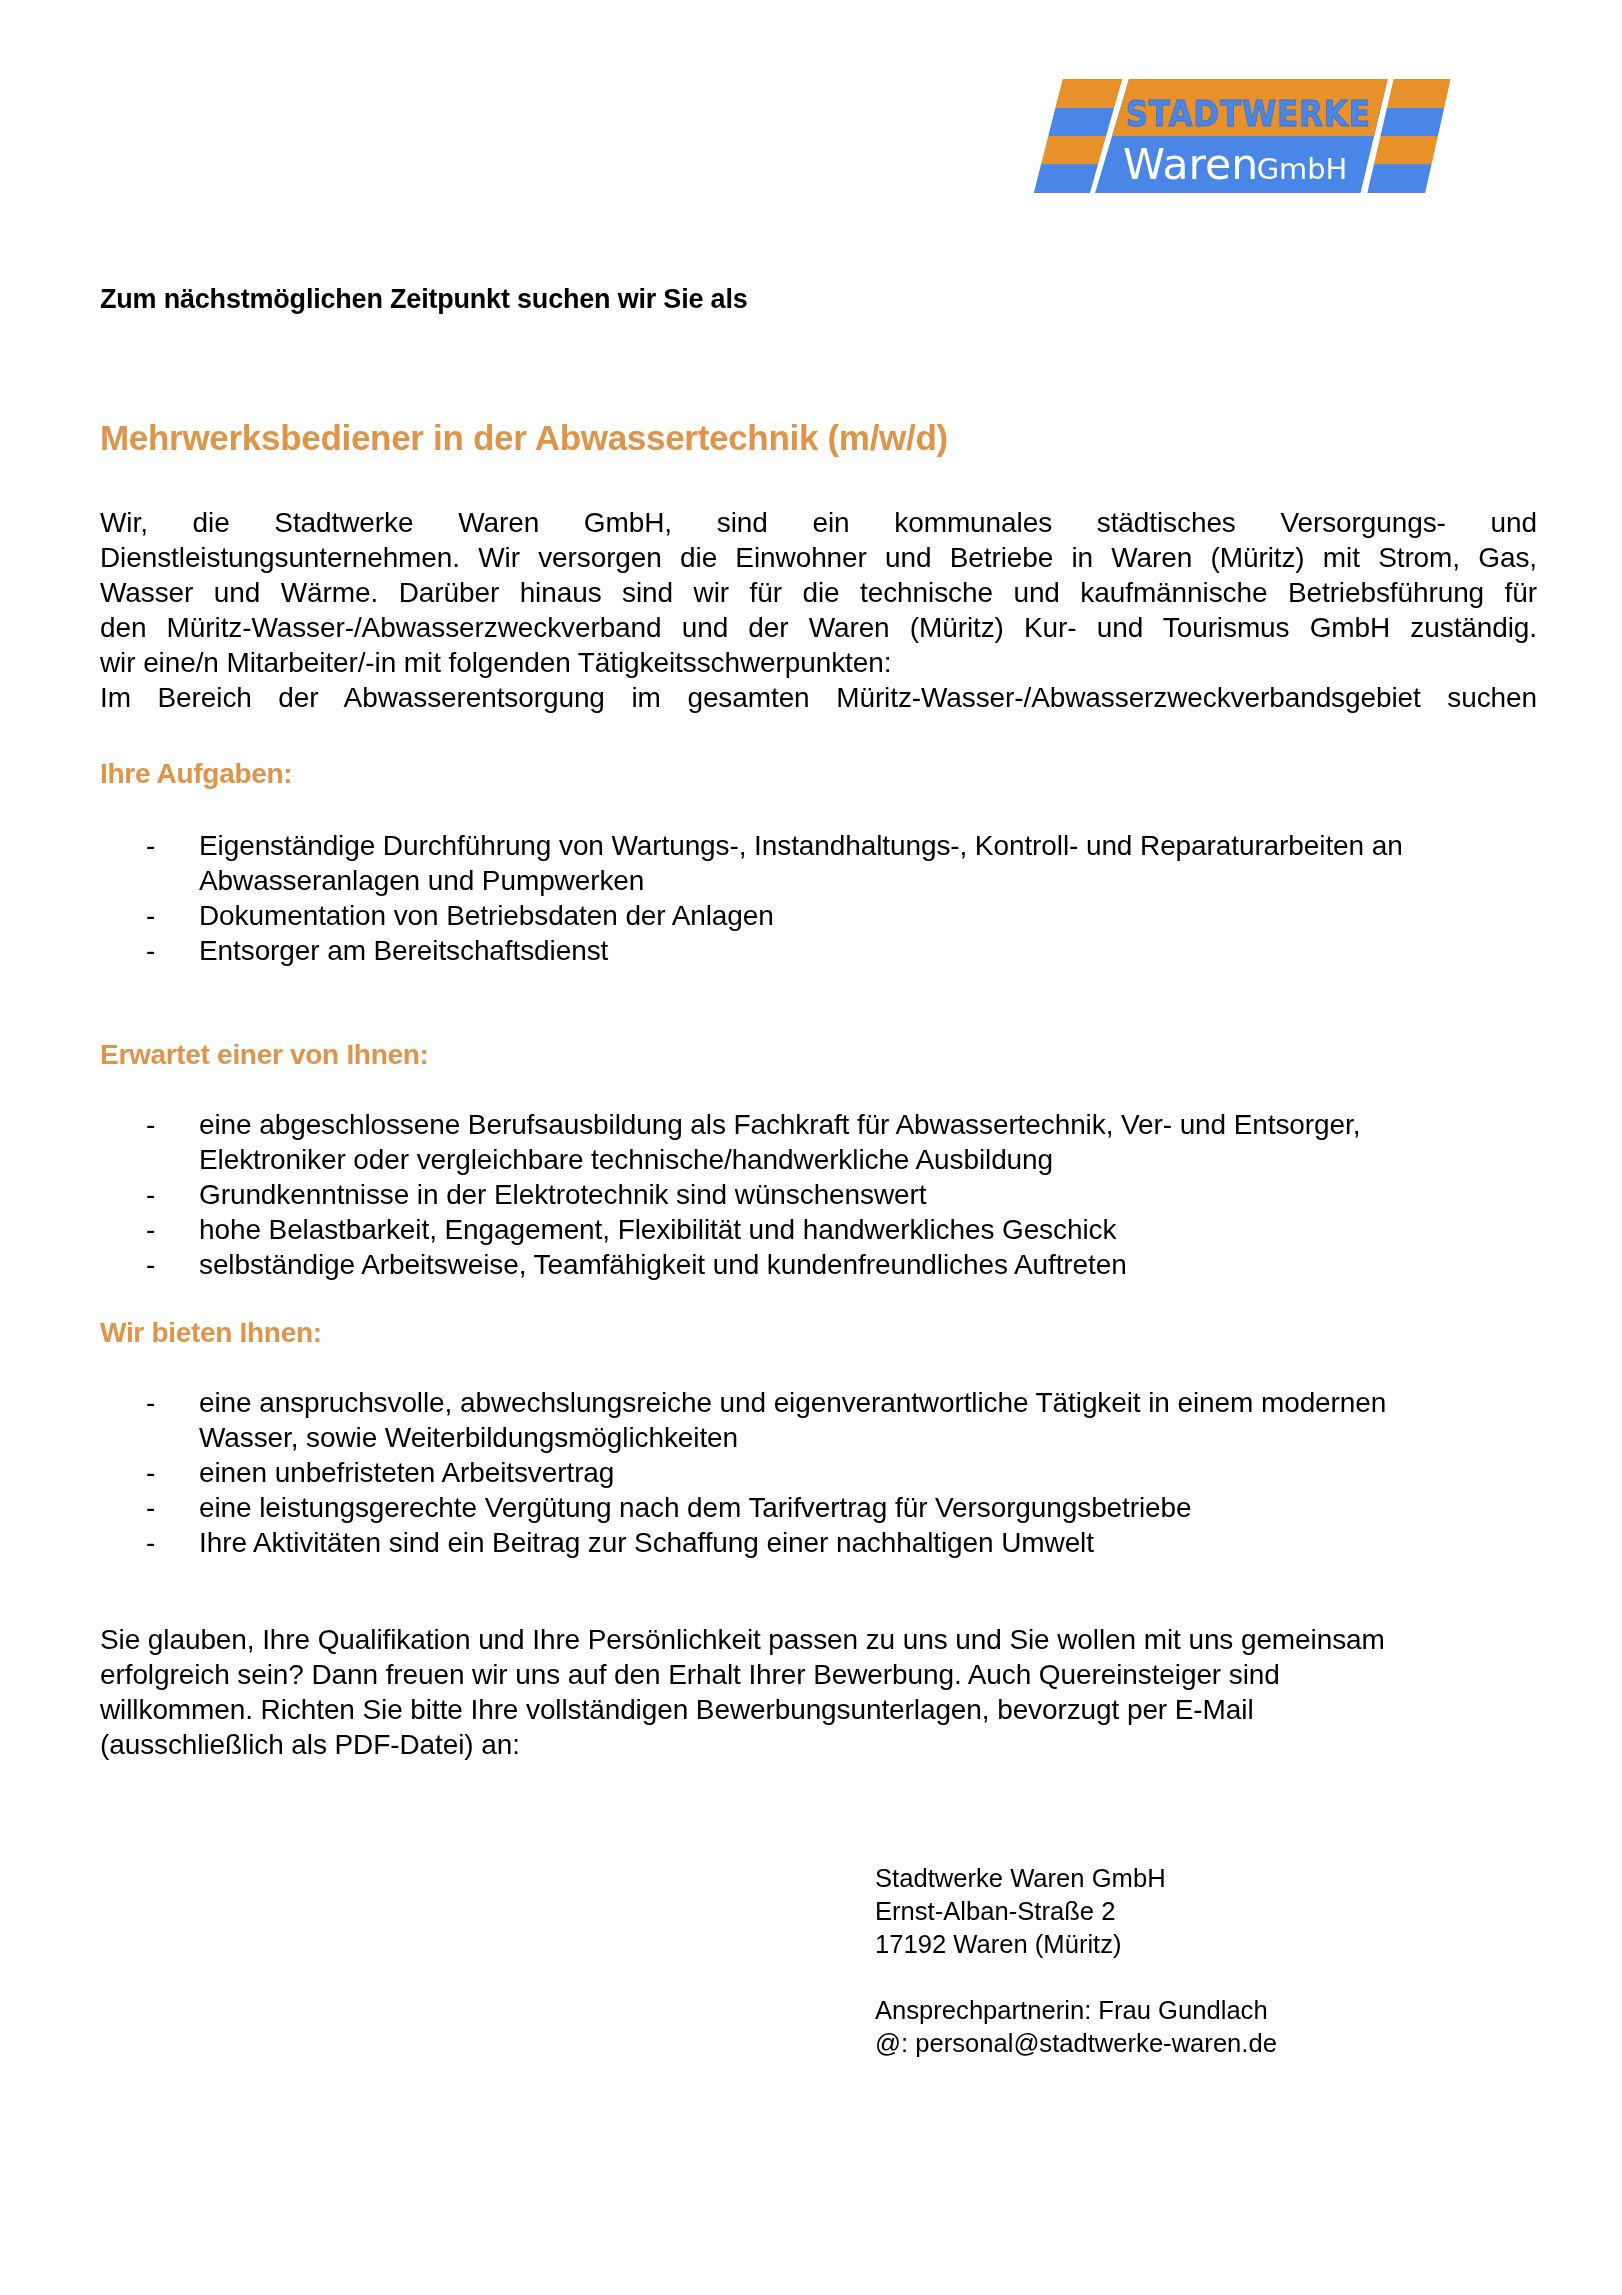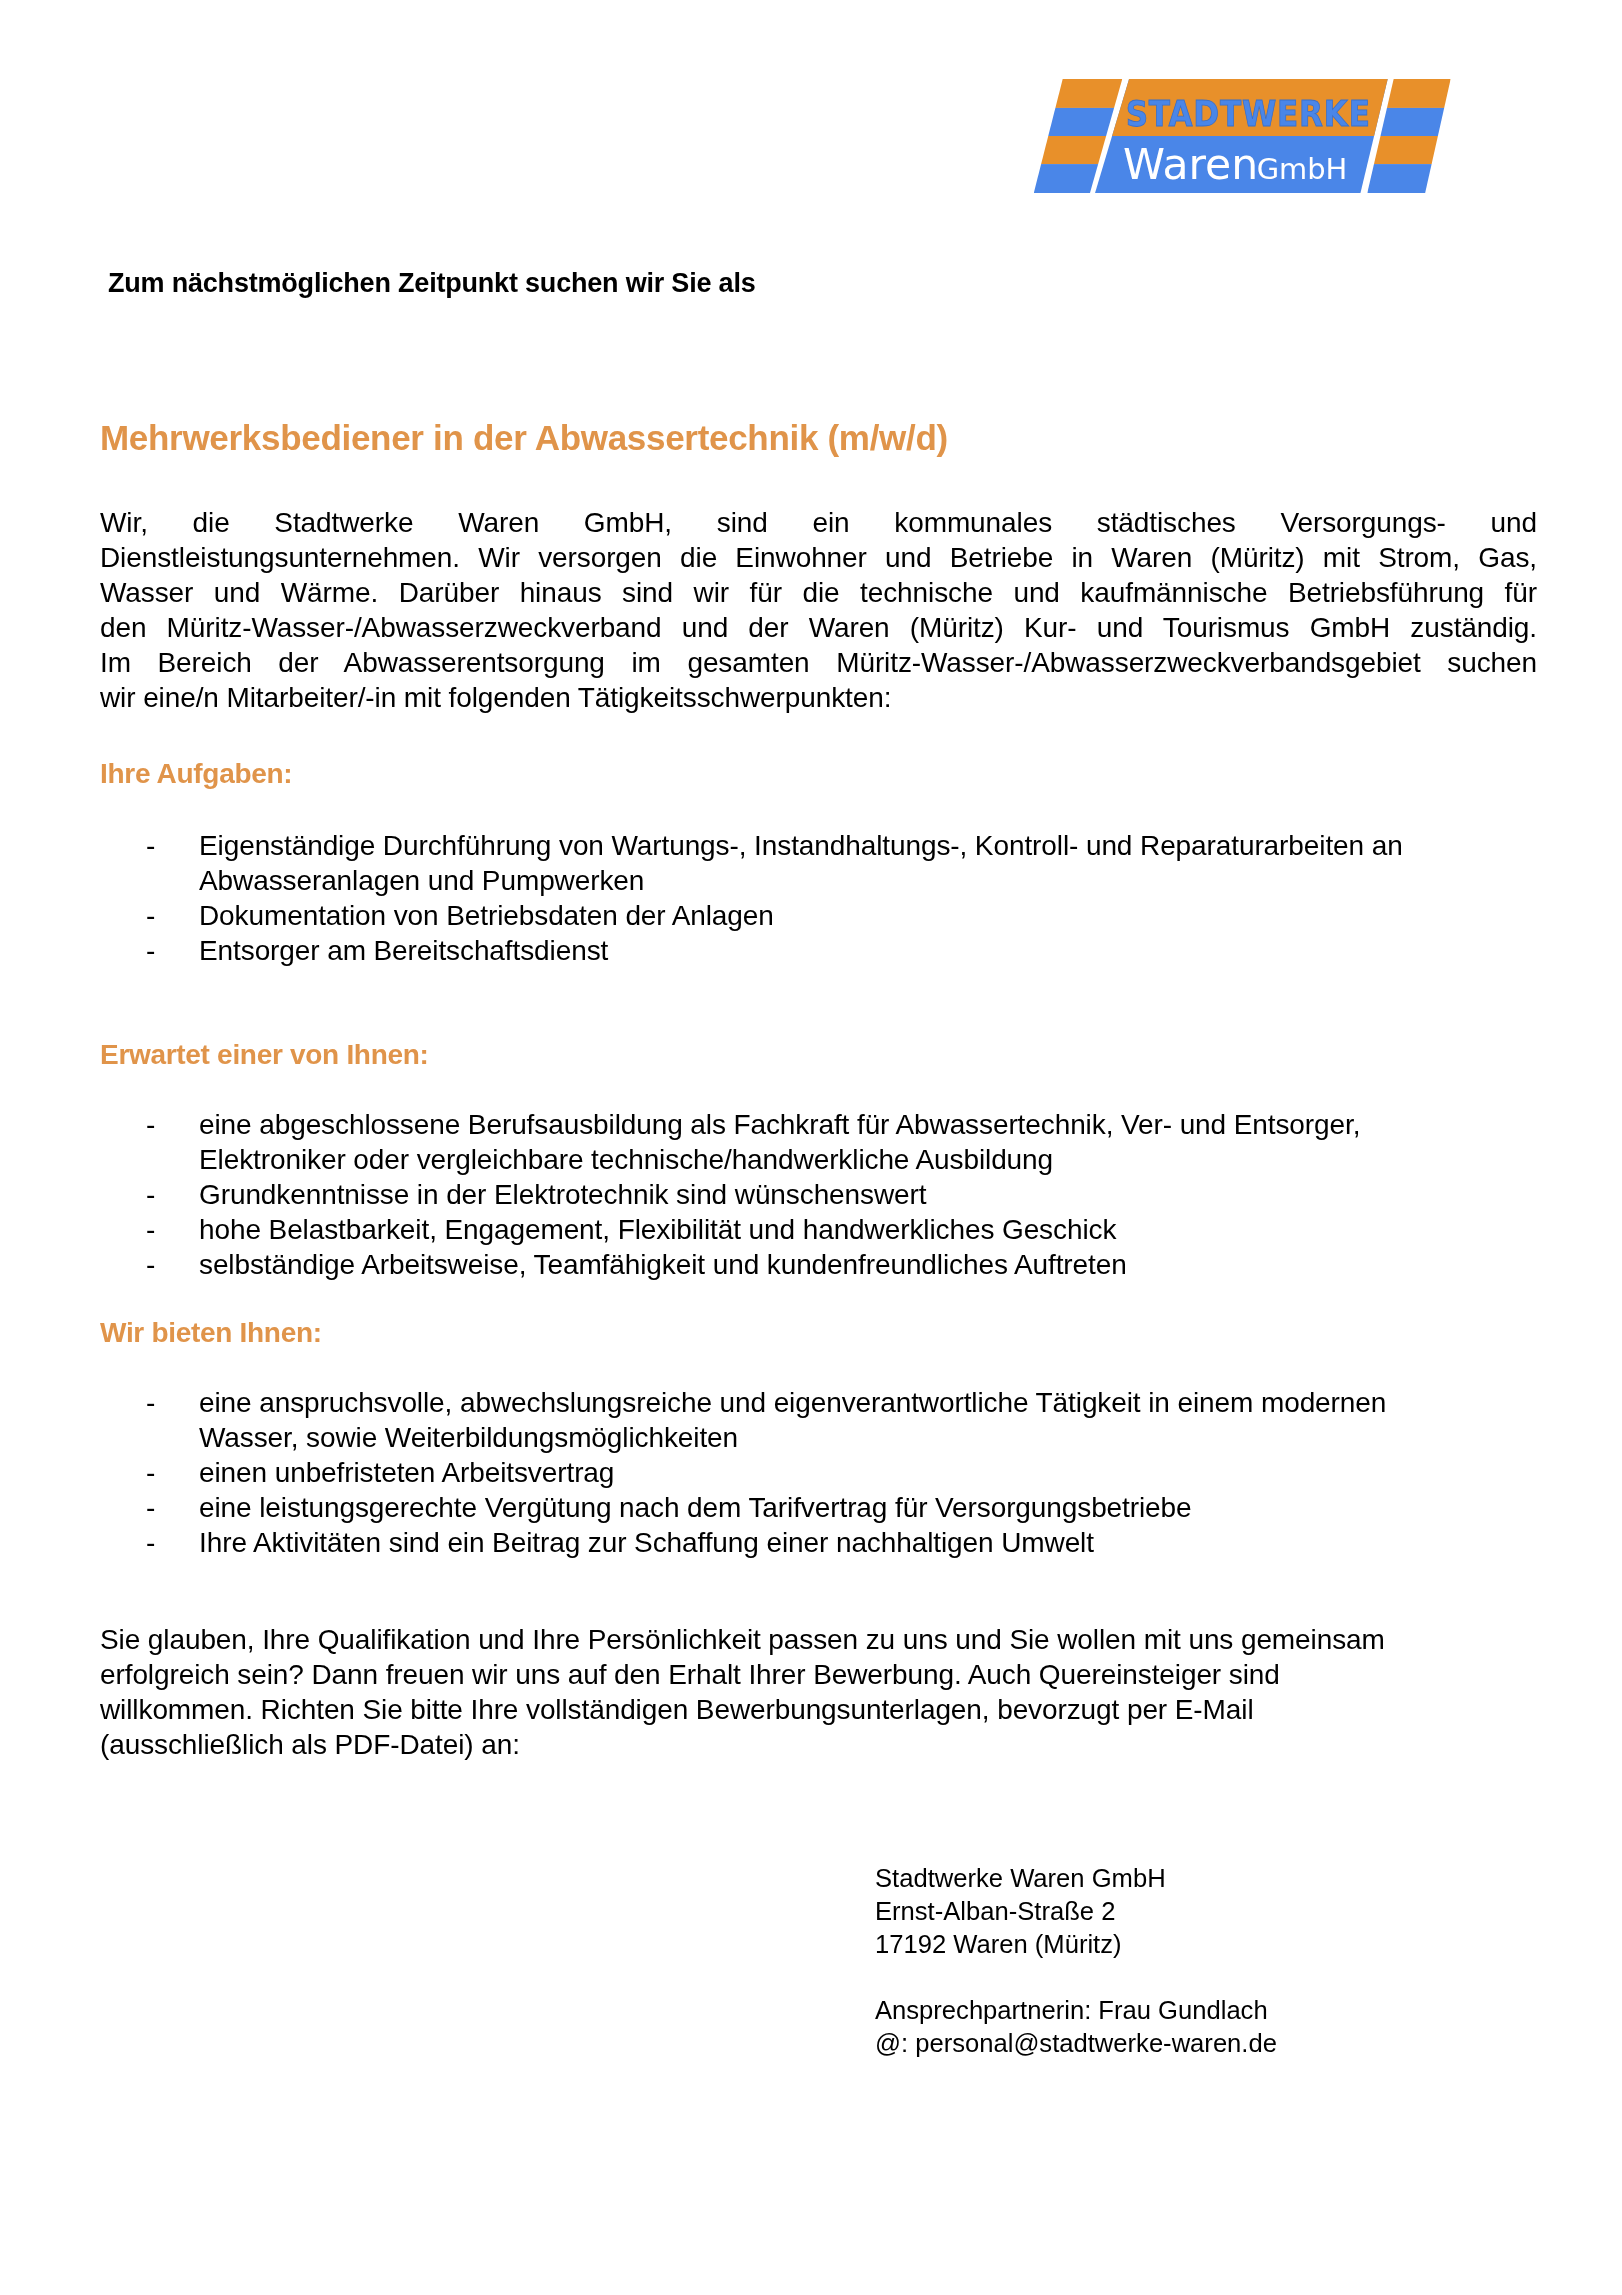--- a/index.html
+++ b/index.html
@@ -15,25 +15,24 @@
       position: absolute;
       left: 1033px;
       top: 79px;
       width: 478px;
       height: 84px;
     }
     .logo svg { display: block; }
     .intro {
       position: absolute;
       left: 100px;
-      top: 268px;
+      top: 284px;
       font-size: 27px;
       font-weight: bold;
       letter-spacing: -0.2px;
-      margin-left: 8px;
     }
     .job-title {
       position: absolute;
       left: 100px;
       top: 418px;
       font-size: 35px;
       font-weight: bold;
       color: #E0944A;
       letter-spacing: -0.3px;
     }
@@ -135,22 +134,22 @@
 
 <div class="intro">Zum nächstmöglichen Zeitpunkt suchen wir Sie als</div>
 
 <div class="job-title">Mehrwerksbediener in der Abwassertechnik (m/w/d)</div>
 
 <div class="intro-para body-text">
   <span class="line just">Wir, die Stadtwerke Waren GmbH, sind ein kommunales städtisches Versorgungs- und</span>
   <span class="line just">Dienstleistungsunternehmen. Wir versorgen die Einwohner und Betriebe in Waren (Müritz) mit Strom, Gas,</span>
   <span class="line just">Wasser und Wärme. Darüber hinaus sind wir für die technische und kaufmännische Betriebsführung für</span>
   <span class="line just">den Müritz-Wasser-/Abwasserzweckverband und der Waren (Müritz) Kur- und Tourismus GmbH zuständig.</span>
+  <span class="line">wir eine/n Mitarbeiter/-in mit folgenden Tätigkeitsschwerpunkten:</span>
   <span class="line just">Im Bereich der Abwasserentsorgung im gesamten Müritz-Wasser-/Abwasserzweckverbandsgebiet suchen</span>
-  <span class="line">wir eine/n Mitarbeiter/-in mit folgenden Tätigkeitsschwerpunkten:</span>
 </div>
 
 <div class="section-heading" style="top: 758px;">Ihre Aufgaben:</div>
 <ul class="bullet-list body-text" style="top: 828px;">
   <li>
     <span class="dash">-</span>
     <span class="line">Eigenständige Durchführung von Wartungs-, Instandhaltungs-, Kontroll- und Reparaturarbeiten an</span>
     <span class="line">Abwasseranlagen und Pumpwerken</span>
   </li>
   <li>

